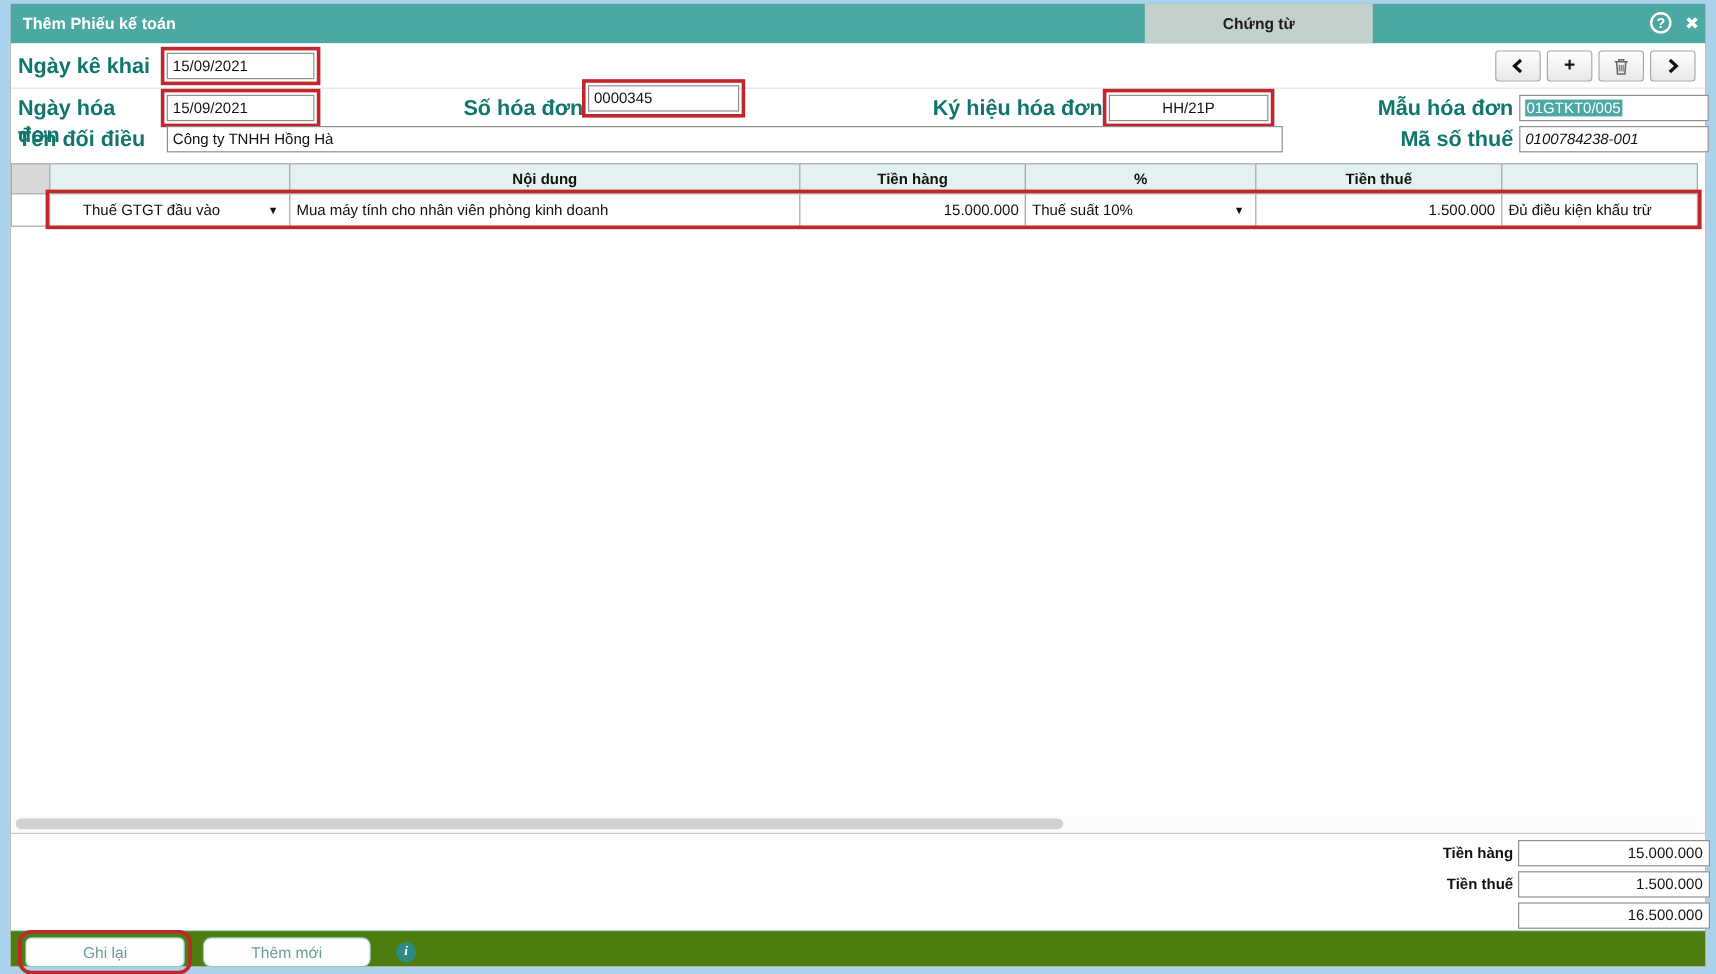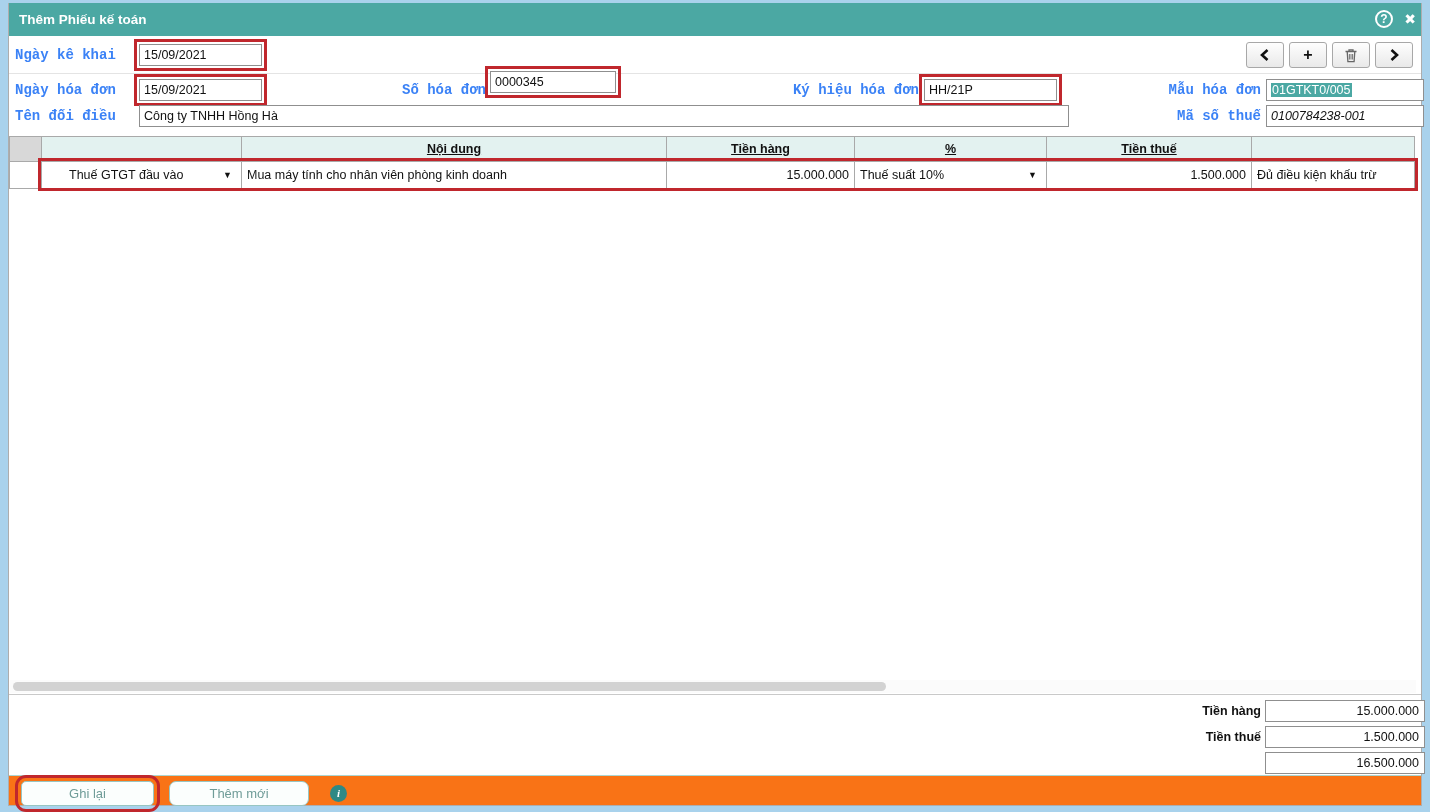--- a/index.html
+++ b/index.html
@@ -25,38 +25,38 @@
   .badge {
     position:absolute; right:5px; top:3px; width:21px; height:21px; border-radius:50%;
     background:#F2572E; color:#fff; font-size:12px; font-weight:bold; line-height:21px; text-align:center;
   }
   .tb-btn { position:absolute; top:0; height:33px; color:#fff; text-align:center; cursor:pointer; }
   .helpbtn { left:1362px; width:26px; }
   .qcircle { display:inline-block; margin-top:7px; width:18px; height:18px; border:2px solid #fff; border-radius:50%; line-height:14px; font-size:12px; font-weight:bold; }
   .closebtn { left:1390px; width:22px; line-height:33px; font-size:14px; font-weight:bold; }
 
   
-  .lbl { position:absolute; height:22px; line-height:22px; font-weight:bold; font-size:14px; color:#3b82f6;font-family:Liberation Mono, monospace; }
+  .lbl { position:absolute; height:22px; line-height:22px; font-weight:bold; font-size:18px; color:#0f766e; }
   .lbl.r { text-align:right; }
   .fld {
     position:absolute; height:22px; border:1px solid #8F8F8F; background:#fff;
     font-size:12.5px; color:#111; padding:0 4px; font-family:"Liberation Sans","DejaVu Sans",sans-serif;
   }
   .fld.center { text-align:left; }
   .hl { outline:3px solid #C0272D; outline-offset:2px; }
   .rowline { position:absolute; left:0; width:1412px; height:1px; background:#E4E4E4; }
 
   .l-ngaykekhai { left:6px;  top:41px; width:120px; }
   .f-ngaykekhai { left:130px; top:41px; width:123px; }
   .l-ngayhoadon { left:6px;  top:76px; width:120px; }
   .f-ngayhoadon { left:130px; top:76px; width:123px; }
   .l-sohoadon   { left:355px; top:76px; width:122px; }
   .f-sohoadon   { left:481px; top:68px; width:126px; }
   .l-kyhieu     { left:750px; top:76px; width:160px; }
-  .f-kyhieu     { left:915px; top:76px; width:133px; }
+  .f-kyhieu     { left:915px; top:76px; width:133px;text-align:center; }
   .l-mauhoadon  { left:1138px; top:76px; width:114px; }
   .f-mauhoadon  { left:1257px; top:76px; width:158px; line-height:20px; }
   .sel { background:#4BA8A3; color:#fff; padding:0 1px; }
   .l-tendoituong{ left:6px;  top:102px; width:120px; }
   .f-tendoituong{ left:130px; top:102px; width:930px; }
   .l-masothue   { left:1138px; top:102px; width:114px; }
   .f-masothue   { left:1257px; top:102px; width:158px;font-style:italic; }
 
   
   .navbtns { position:absolute; left:1237px; top:39px; }
@@ -65,21 +65,21 @@
     background:linear-gradient(#FEFEFE,#E9E9E9); border:1px solid #A8A8A8; border-radius:3px;
     text-align:center; line-height:24px; cursor:pointer; font-weight:bold; font-size:16px; color:#111;
   }
   .nbtn svg { margin-top:5px; }
 
   
   .gcell {
     position:absolute; border:1px solid #A9A9A9; font-size:12.5px; color:#111;
     overflow:hidden; white-space:nowrap;
   }
-  .ghead { top:133px; height:26px; background:#E3F2F0; font-weight:bold; text-align:center; line-height:24px;text-decoration:underline; }
+  .ghead { top:133px; height:26px; background:#E3F2F0; font-weight:bold; text-align:center; line-height:24px; }
   .gcorner { background:#D8D8D8; }
   .grow { top:158px; height:28px; background:#fff; line-height:26px; padding:0 5px; }
   .grow.num { text-align:right; }
   .c0 { left:0;      width:33px; }
   .c1 { left:32px;   width:201px;padding-left:27px; }
   .c2 { left:232px;  width:426px; }
   .c3 { left:657px;  width:189px; }
   .c4 { left:845px;  width:193px; }
   .c5 { left:1037px; width:206px; }
   .c6 { left:1242px; width:164px; }
@@ -93,21 +93,21 @@
   .hscroll { position:absolute; left:1px; top:677px; width:1406px; height:13px; background:#FBFBFB; }
   .hthumb { position:absolute; left:3px; top:2px; width:873px; height:9px; background:#D2D2D2; border-radius:5px; cursor:pointer; }
   .hr2 { position:absolute; left:0; top:691px; width:1412px; height:1px; background:#C9C9C9; }
 
   
   .tlabel { position:absolute; left:1020px; width:232px; height:22px; line-height:22px; text-align:right; font-weight:bold; font-size:12.5px; color:#111; }
   .tfld { position:absolute; left:1256px; width:160px; height:22px; border:1px solid #8F8F8F; background:#fff; font-size:12.5px; text-align:right; padding:0 5px; line-height:20px; color:#111; }
   .trow1 { top:697px; } .trow2 { top:723px; } .trow3 { top:749px; }
 
   
-  .footer { position:absolute; left:0; top:772px; width:1412px; height:30px; background:#f97316; border-top:1px solid #ABD6D2; }
+  .footer { position:absolute; left:0; top:772px; width:1412px; height:30px; background:#4d7c0f; border-top:1px solid #ABD6D2; }
   .fbtn {
     position:absolute; top:5px; height:25px; background:#FBFEFD; border:1px solid #97C6C2;
     border-radius:5px; color:#6F9C98; font-size:13px; text-align:center; line-height:23px; cursor:pointer;
     font-family:"Liberation Sans","DejaVu Sans",sans-serif;
   }
   .btn-save { left:12px; width:133px; outline:3px solid #C0272D; outline-offset:3px; }
   .btn-add  { left:160px; width:140px; border-radius:7px; }
   .info-icon {
     position:absolute; left:321px; top:9px; width:17px; height:17px; border-radius:50%;
     background:#2F8985; color:#fff; text-align:center; line-height:17px;
@@ -116,20 +116,23 @@
   }
 </style>
 </head>
 <body>
 
 <div class="screen">
   <div class="window">
 
     <div class="titlebar">
       <span class="title">Thêm Phiếu kế toán</span>
+      <div class="tab tab-chungtu">
+        <span>Chứng từ</span>
+      </div>
       <div class="tb-btn helpbtn">
         <span class="qcircle">?</span>
       </div>
       <div class="tb-btn closebtn">
         <span>✖</span>
       </div>
     </div>
 
     <span class="lbl l-ngaykekhai">Ngày kê khai</span>
     <input class="fld center f-ngaykekhai hl" value="15/09/2021" style="">

